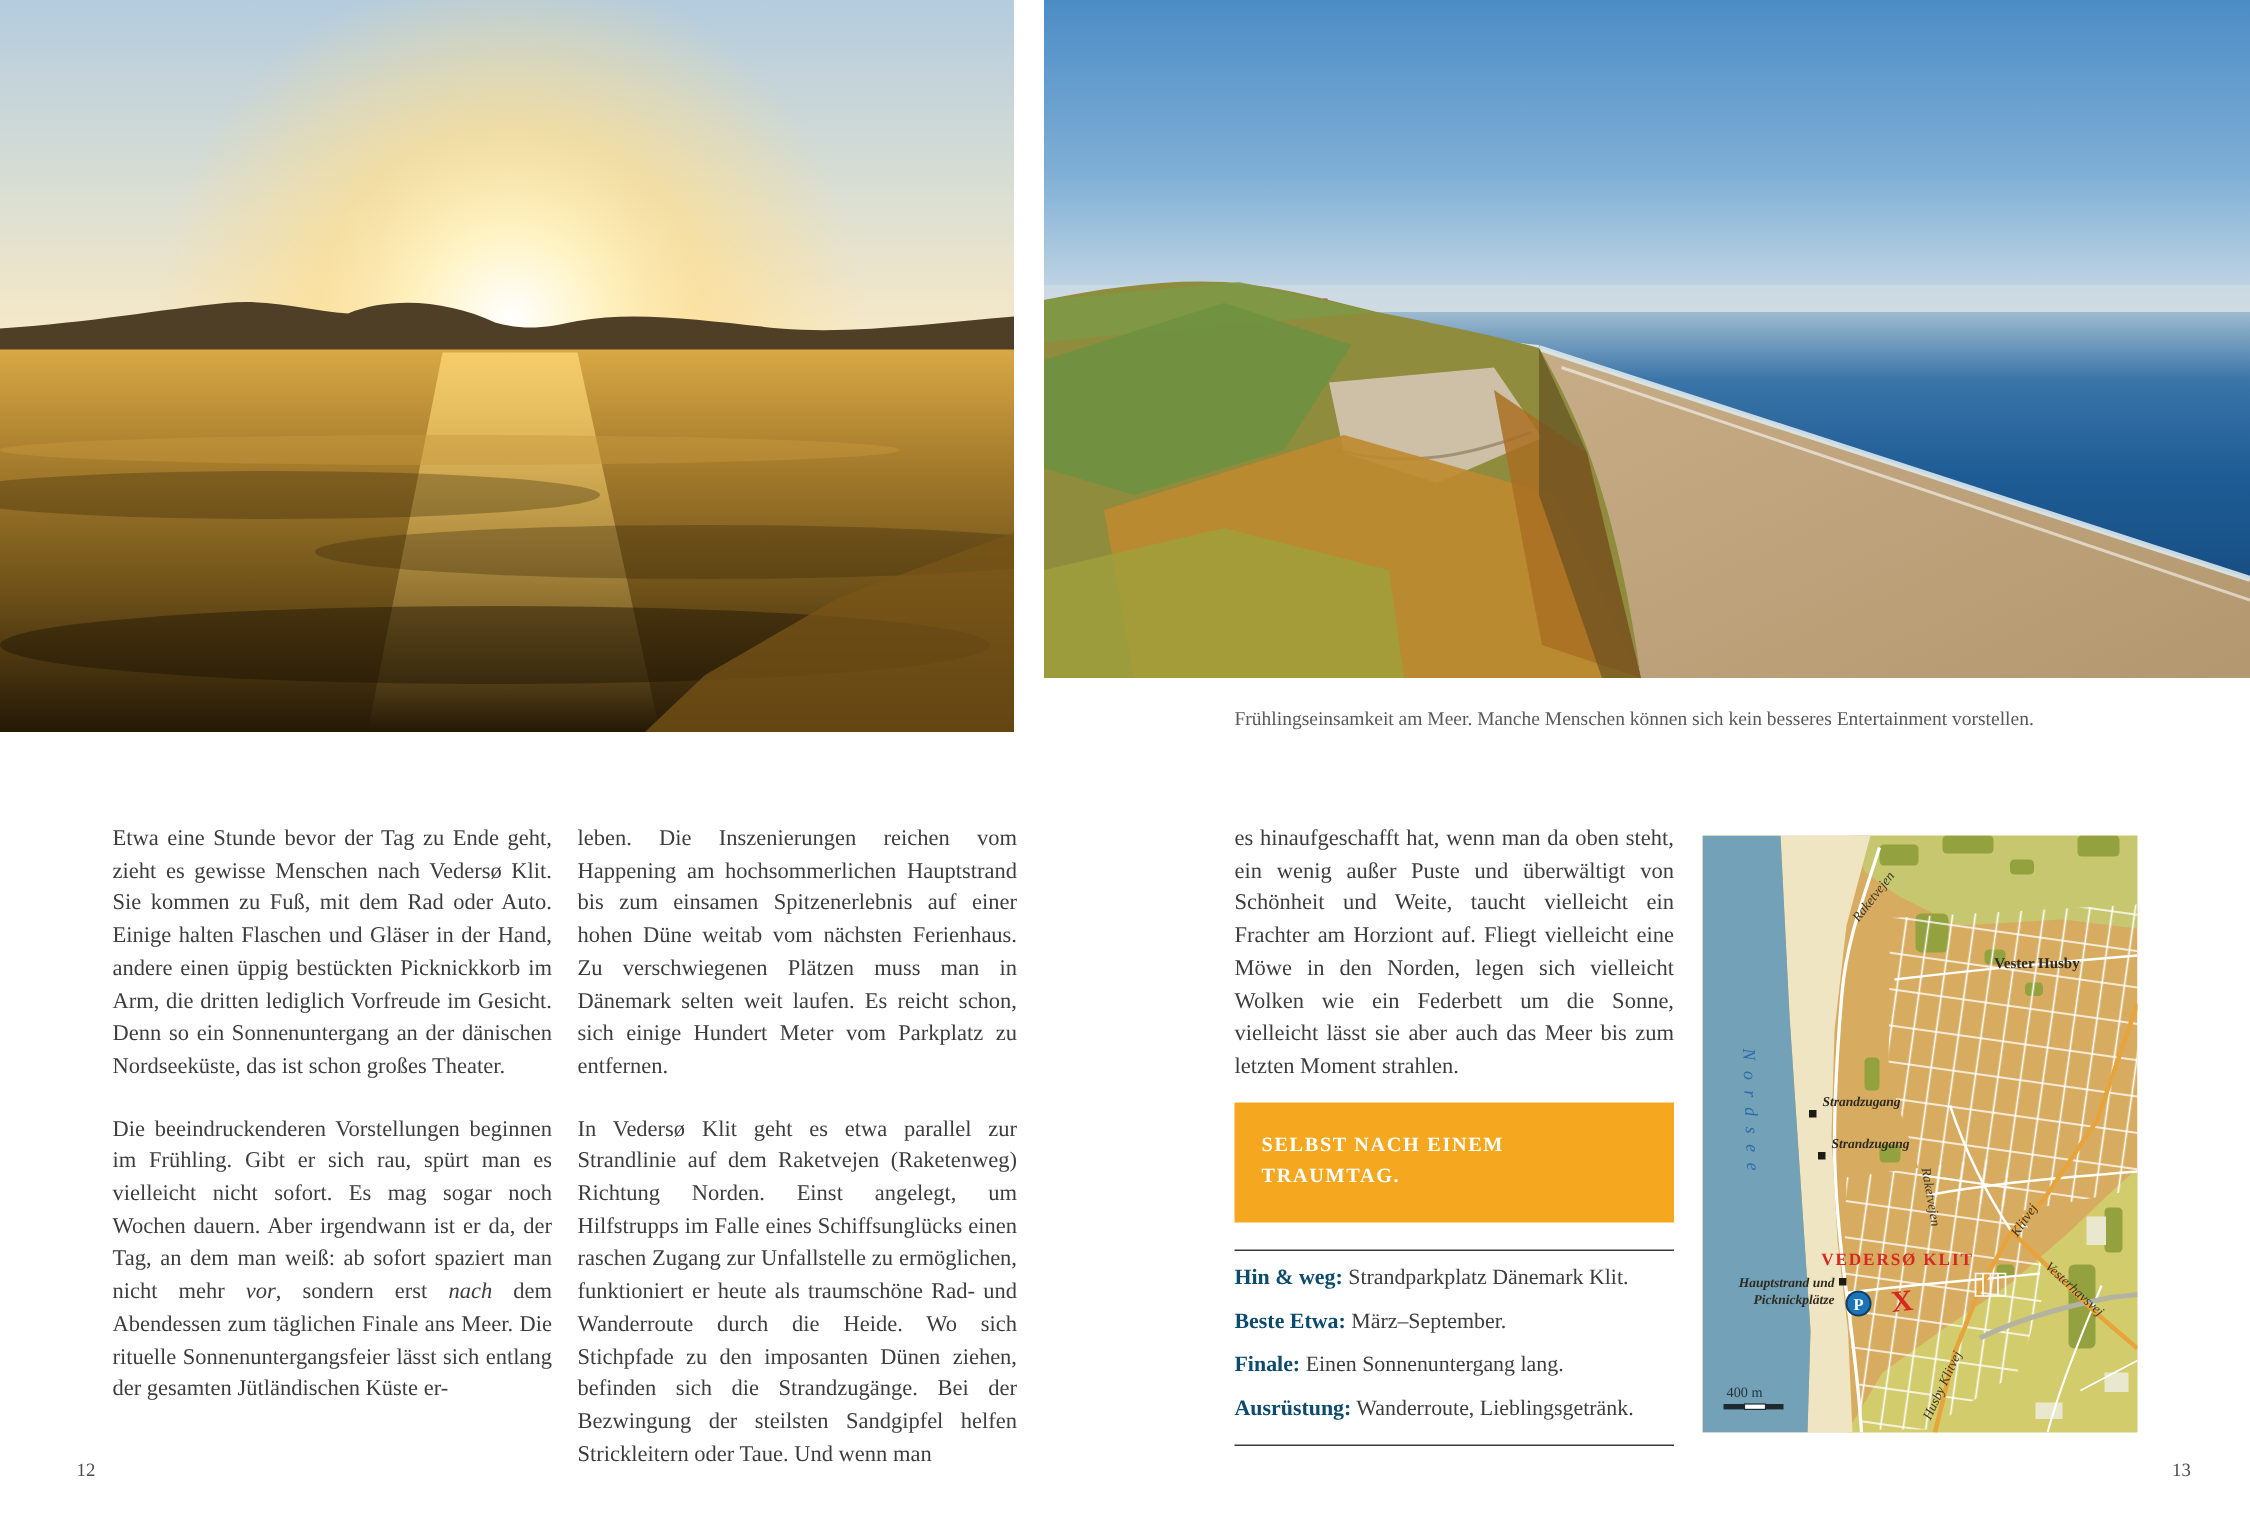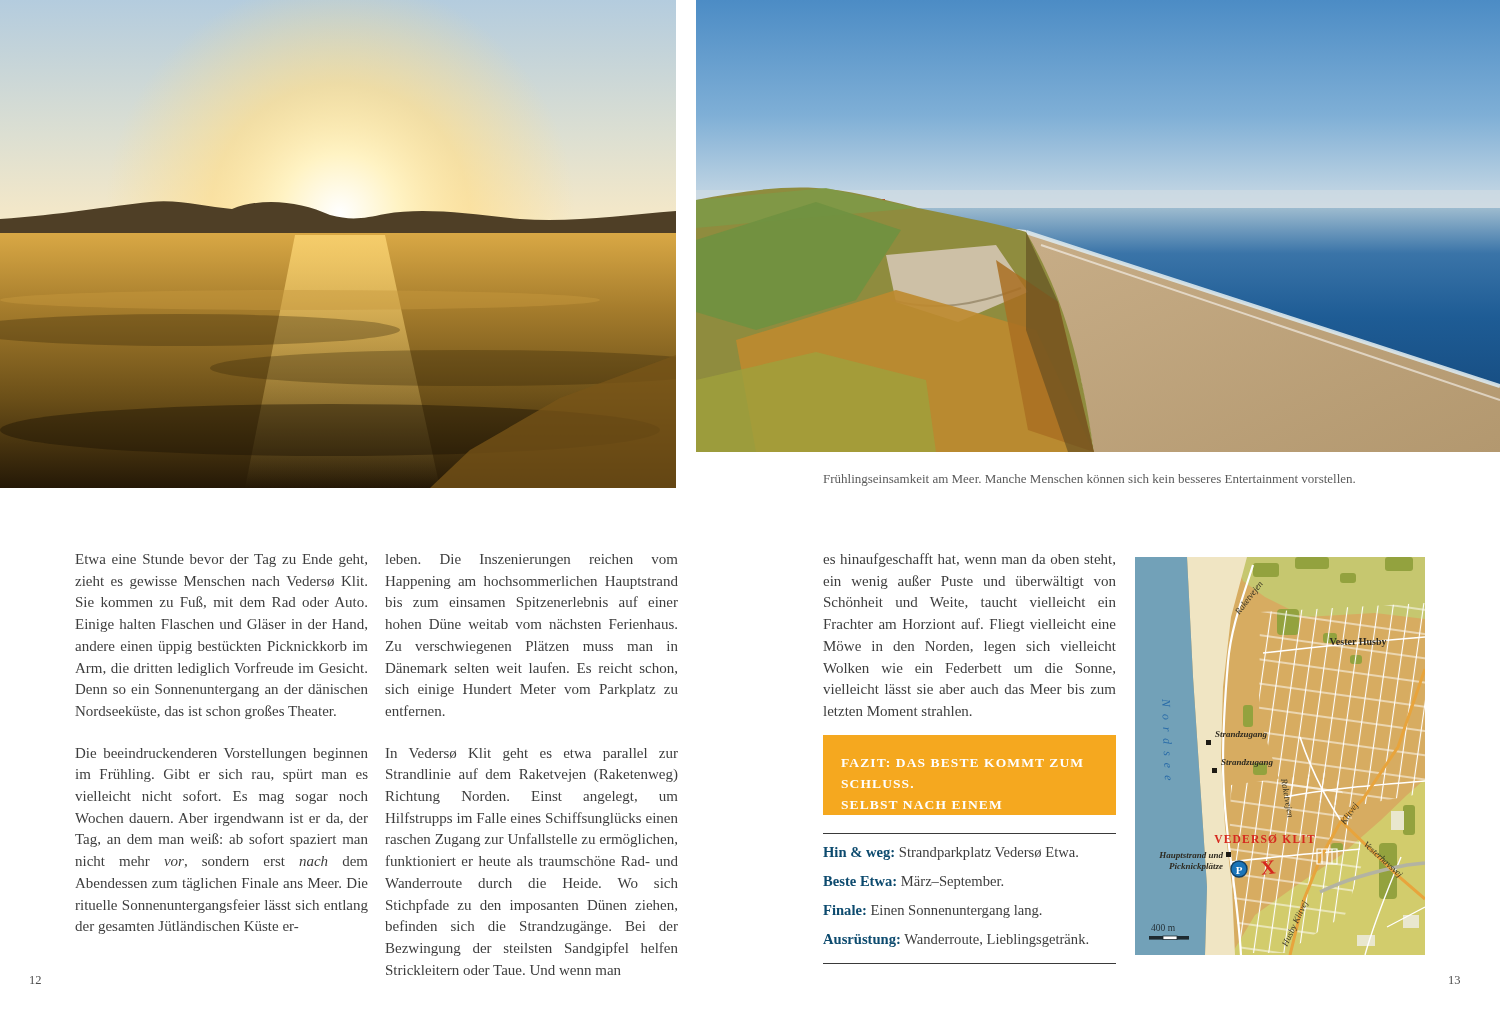--- a/index.html
+++ b/index.html
@@ -18,21 +18,21 @@
   .fazit{position:absolute;left:823px;top:735px;width:293px;height:80px;box-sizing:border-box;
          background:#F5A81F;color:#ffffff;padding:17px 18px;font-weight:bold;font-size:13.5px;
          line-height:21px;letter-spacing:1.1px;}
   .info{position:absolute;left:823px;top:833px;width:293px;}
   .rule{height:0;border-top:1.6px solid #3a3a3a;}
   .info-rows{padding:9px 0 4px 0;}
   .info-row{font-size:14.6px;line-height:18px;color:#3d3d3d;margin-bottom:11px;}
   .info-label{color:#0c4a6e;font-weight:bold;}
   .map{position:absolute;left:1135px;top:557px;width:290px;height:398px;}
   .pagenum{position:absolute;top:973px;font-size:12.5px;color:#4c4c4c;}
-  .pagenum-left{left:29px;} .pagenum-right{left:1448px;text-align:center;}
+  .pagenum-left{left:51px;} .pagenum-right{left:1448px;text-align:center;}
   em{font-style:italic;}
 </style>
 </head>
 <body>
 
 <div class="page">
 
   <div class="photo photo-left">
     <svg width="676" height="488" viewBox="0 0 676 488">
       <defs>
@@ -121,28 +121,27 @@
   </div>
   <div class="col col2">
     <p>leben. Die Inszenierungen reichen vom Happening am hochsommerlichen Hauptstrand bis zum einsamen Spitzenerlebnis auf einer hohen Düne weitab vom nächsten Ferienhaus. Zu verschwiegenen Plätzen muss man in Dänemark selten weit laufen. Es reicht schon, sich einige Hundert Meter vom Parkplatz zu entfernen.</p>
     <p>In Vedersø Klit geht es etwa parallel zur Strandlinie auf dem Raketvejen (Raketenweg) Richtung Norden. Einst angelegt, um Hilfstrupps im Falle eines Schiffsunglücks einen raschen Zugang zur Unfallstelle zu ermöglichen, funktioniert er heute als traumschöne Rad- und Wanderroute durch die Heide. Wo sich Stichpfade zu den imposanten Dünen ziehen, befinden sich die Strandzugänge. Bei der Bezwingung der steilsten Sandgipfel helfen Strickleitern oder Taue. Und wenn man</p>
   </div>
   <div class="col col3">
     <p>es hinaufgeschafft hat, wenn man da oben steht, ein wenig außer Puste und überwältigt von Schönheit und Weite, taucht vielleicht ein Frachter am Horziont auf. Fliegt vielleicht eine Möwe in den Norden, legen sich vielleicht Wolken wie ein Federbett um die Sonne, vielleicht lässt sie aber auch das Meer bis zum letzten Moment strahlen.</p>
   </div>
 
   <div class="fazit">
-    <div>FAZIT: DAS BESTE KOMMT ZUM SCHLUSS.</div>
     <div>SELBST NACH EINEM TRAUMTAG.</div>
   </div>
 
   <div class="info">
     <div class="rule"></div>
     <div class="info-rows">
-      <div class="info-row"><span class="info-label">Hin &amp; weg:</span><span> Strandparkplatz Vedersø Etwa.</span></div>
+      <div class="info-row"><span class="info-label">Hin &amp; weg:</span><span> Strandparkplatz Dänemark Klit.</span></div>
       <div class="info-row"><span class="info-label">Beste Etwa:</span><span> März–September.</span></div>
       <div class="info-row"><span class="info-label">Finale:</span><span> Einen Sonnenuntergang lang.</span></div>
       <div class="info-row"><span class="info-label">Ausrüstung:</span><span> Wanderroute, Lieblingsgetränk.</span></div>
     </div>
     <div class="rule"></div>
   </div>
 
   <div class="map">
     <svg width="290" height="398" viewBox="0 0 290 398">
       <defs>

